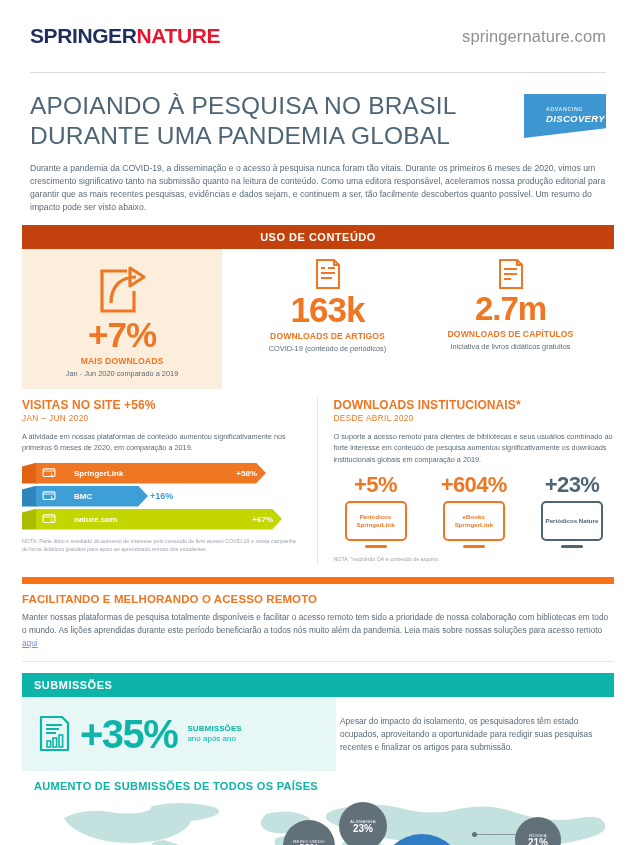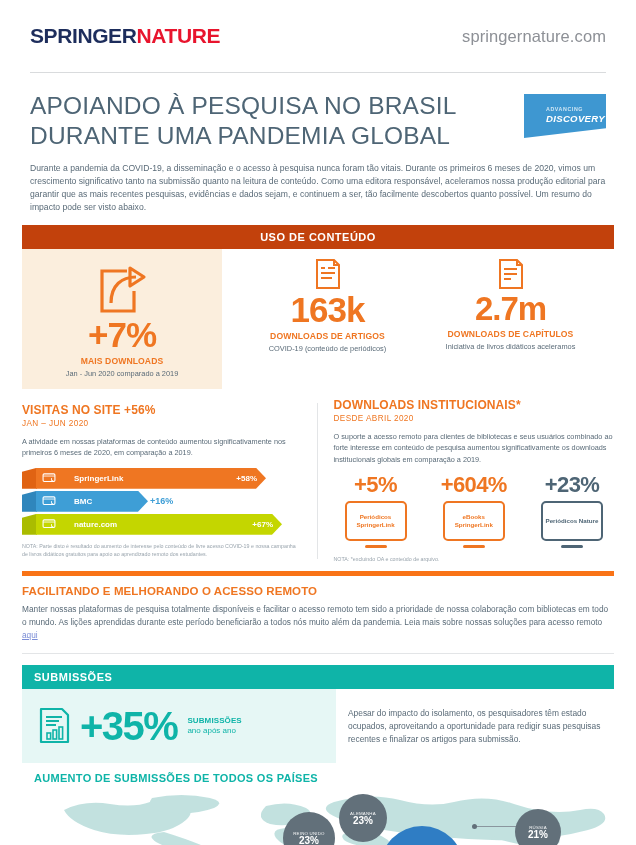--- a/index.html
+++ b/index.html
@@ -37,21 +37,21 @@
   .uso-desc{color:#5a6b78;font-size:8.2px;line-height:1.5;margin:0 0 4px 0;}
   .stat-row{display:flex;}
   .stat{flex:1;text-align:center;}
   .bignum{color:#ef7622;font-size:35px;font-weight:bold;line-height:1;letter-spacing:-1px;}
   .bignum.small{font-size:33px;}
   .statlabel{color:#ef7622;font-size:8.6px;font-weight:bold;letter-spacing:.1px;margin-top:4px;}
   .statsub{color:#5a6b78;font-size:7.4px;margin-top:3px;}
   .icon-doc{display:block;margin:0 auto 2px auto;}
 
   
-  .two-col{display:flex;margin:9px 22px 0 22px;border-bottom:5px solid #f97316;padding-bottom:7px;align-items:center;}
+  .two-col{display:flex;margin:9px 22px 0 22px;border-bottom:7px solid #f97316;padding-bottom:13px;}
   .col{flex:1;box-sizing:border-box;}
   .col.left{padding-right:14px;border-right:1px solid #e3e5e7;}
   .col.right{padding-left:16px;}
   .sec-title{color:#ef7622;font-size:12px;font-weight:bold;letter-spacing:.1px;margin:0;}
   .sec-sub{color:#ef7622;font-size:8.2px;letter-spacing:.4px;margin:2px 0 0 0;}
   .sec-desc{color:#5a6b78;font-size:7.3px;line-height:1.55;margin:8px 0 0 0;}
   .note{color:#99a4ad;font-size:5.3px;line-height:1.5;margin-top:8px;}
 
   
   .arrows{margin-top:9px;}
@@ -89,21 +89,21 @@
   .remote p{color:#5a6b78;font-size:8.3px;line-height:1.55;margin:6px 0 0 0;}
   .remote a{color:#7b8dd6;text-decoration:underline;}
 
   
   .sub-body{display:flex;background:#e6f7f5;height:74px;}
   .sub-left{flex:1;display:flex;align-items:center;padding-left:16px;box-sizing:border-box;}
   .sub-pct{color:#0fb4a8;font-size:40px;font-weight:bold;letter-spacing:-1.5px;line-height:1;margin-left:8px;}
   .sub-tag{margin-left:10px;line-height:1.25;}
   .sub-tag .t1{color:#0fb4a8;font-size:8px;font-weight:bold;letter-spacing:.1px;}
   .sub-tag .t2{color:#0fb4a8;font-size:8px;}
-  .sub-right{width:278px;background:#fff;display:flex;align-items:center;padding:0 12px;box-sizing:border-box;}
+  .sub-right{width:278px;background:#fff;display:flex;align-items:center;padding:0 4px;box-sizing:border-box;}
   .sub-right p{color:#5a6b78;font-size:8.4px;line-height:1.5;margin:0;}
 
   
   .map-sec{margin:0 22px;background:#fff;padding:9px 0 0 12px;}
   .map-title{color:#0fb4a8;font-size:11px;font-weight:bold;letter-spacing:.3px;margin:0;}
   .map-wrap{position:relative;height:64px;overflow:hidden;margin-top:4px;}
   .bubble{position:absolute;border-radius:50%;background:#62707a;color:#fff;display:flex;flex-direction:column;
           align-items:center;justify-content:center;}
   .bubble .cn{font-size:4.4px;letter-spacing:.2px;opacity:.92;}
   .bubble .cv{font-size:10px;font-weight:bold;line-height:1.05;}
@@ -167,21 +167,21 @@
           </div>
 
           <div class="stat">
             <svg class="icon-doc" width="28" height="32" viewBox="0 0 28 32">
               <path d="M3 2 H20 L25 7 V30 H3 Z" fill="none" stroke="#ef7622" stroke-width="2"></path>
               <path d="M20 2 V7 H25" fill="none" stroke="#ef7622" stroke-width="2"></path>
               <path d="M7 11 H20 M7 16 H20 M7 21 H14" stroke="#ef7622" stroke-width="1.8"></path>
             </svg>
             <div class="bignum small">2.7m</div>
             <div class="statlabel">DOWNLOADS DE CAPÍTULOS</div>
-            <div class="statsub">Iniciativa de livros didáticos aceleramos</div>
+            <div class="statsub">Iniciativa de livros didáticos gratuitos</div>
           </div>
 
         </div>
       </div>
     </div>
   </div>
 
   <div class="two-col">
 
     <div class="col left">

